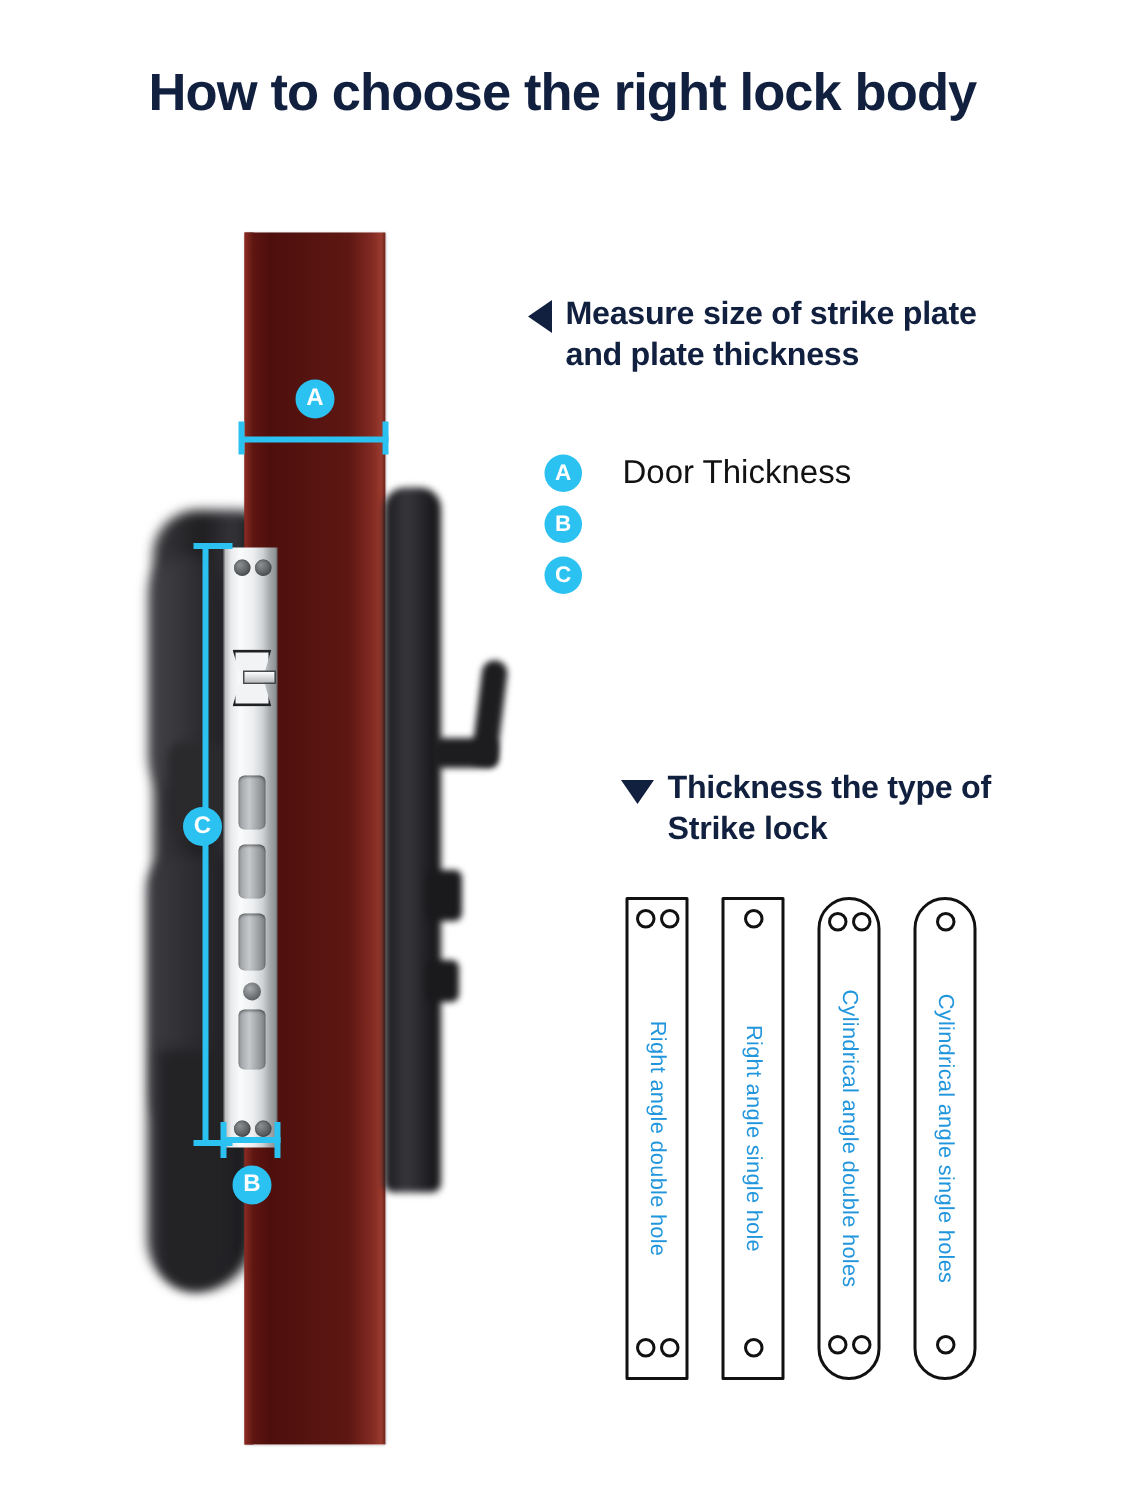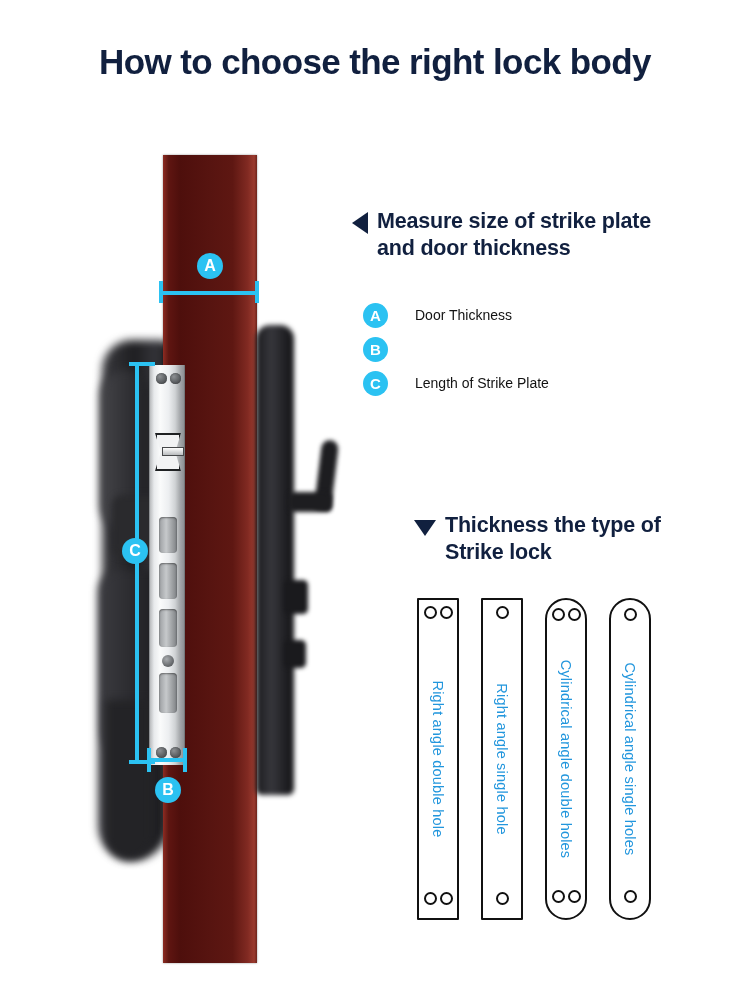--- a/index.html
+++ b/index.html
@@ -196,21 +196,21 @@
     text-align: center;
     font-family: "Liberation Sans", sans-serif;
   }
   .dimline { position: absolute; background: #2bc2f2; }
   .dim-h { height: 4px; }
   .dim-v { width: 4px; }
   .tick-v { position: absolute; width: 4px; background: #2bc2f2; }
   .tick-h { position: absolute; height: 4px; background: #2bc2f2; }
 
   
-  #right { position: absolute; left: 352px; top: 208px; width: 390px; }
+  #right { position: absolute; left: 352px; top: 196px; width: 390px; }
 
   .section-head {
     display: flex;
     align-items: flex-start;
     color: #11203f;
     font-size: 21.5px;
     font-weight: bold;
     line-height: 27px;
     letter-spacing: -0.2px;
   }
@@ -239,21 +239,21 @@
   }
   .legend-badge {
     width: 25px; height: 25px; border-radius: 50%;
     background: #2bc2f2; color: #fff;
     font-size: 15px; font-weight: bold;
     line-height: 25px; text-align: center;
     flex: 0 0 auto;
   }
   .legend-label {
     margin-left: 27px;
-    font-size: 14px;
+    font-size: 22px;
     color: #121212;
     white-space: nowrap;
   }
 
   #head2 { position: absolute; left: 414px; top: 512px; width: 330px; }
 
   
   #plates { position: absolute; left: 417px; top: 598px; }
   .plate {
     position: absolute;
@@ -337,36 +337,35 @@
     <div class="tick-v" style="left:87px;  top:608px; height:24px;"></div>
     <div class="tick-v" style="left:123px; top:608px; height:24px;"></div>
     <div class="badge" style="left:95px; top:637px;">B</div>
   </div>
 
   <div id="right">
     <div class="section-head">
       <span class="tri tri-left"></span>
       <span class="head-text">
         <span>Measure size of strike plate</span>
-        <span class="l2">and door thickness</span>
+        <span class="l2">and plate thickness</span>
       </span>
     </div>
   </div>
 
   <div id="legend">
     <div class="legend-row">
       <span class="legend-badge">A</span>
       <span class="legend-label">Door Thickness</span>
     </div>
     <div class="legend-row">
       <span class="legend-badge">B</span>
     </div>
     <div class="legend-row">
       <span class="legend-badge">C</span>
-      <span class="legend-label">Length of Strike Plate</span>
     </div>
   </div>
 
   <div id="head2">
     <div class="section-head">
       <span class="tri tri-down"></span>
       <span class="head-text">
         <span>Thickness the type of</span>
         <span class="l2">Strike lock</span>
       </span>

